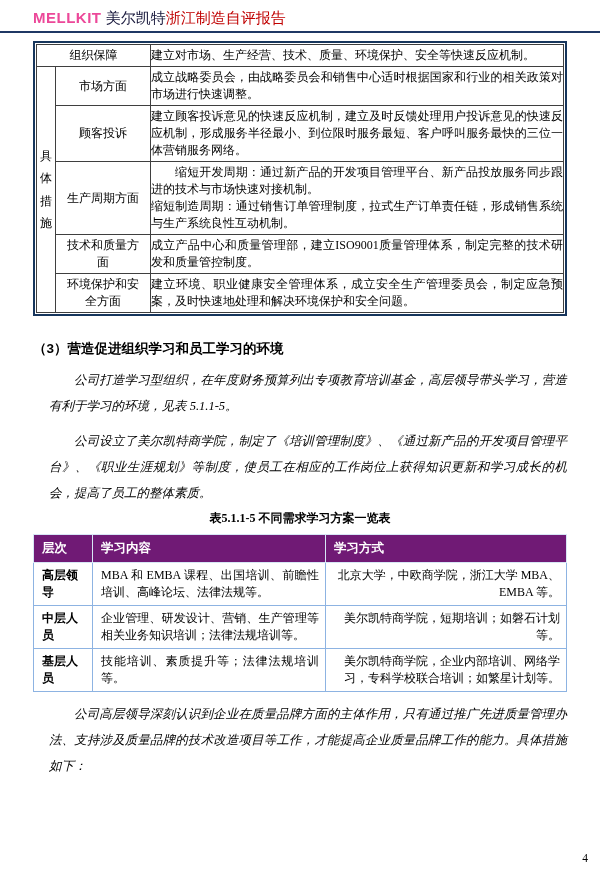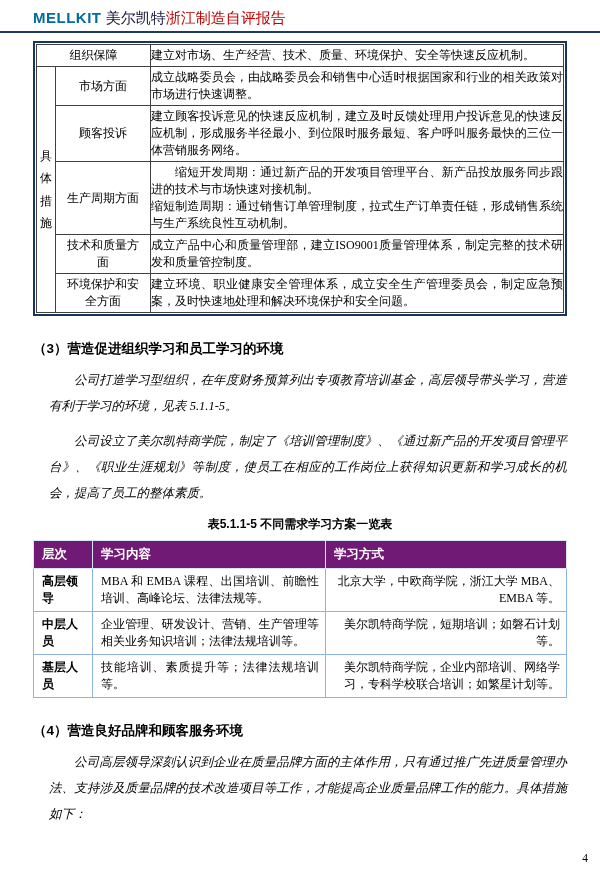--- a/index.html
+++ b/index.html
@@ -8,21 +8,21 @@
     background:#ffffff; overflow:hidden; box-sizing:border-box;
     font-family:"Liberation Serif","DejaVu Serif",serif; color:#000;
   }
   
   .doc-header {
     padding:9px 0 4px 33px;
     border-bottom:2px solid #1f3864;
     font-size:15px; line-height:18px;
     font-family:"Liberation Sans","DejaVu Sans",sans-serif;
   }
-  .brand { color:#0369a1; font-weight:bold; letter-spacing:0.5px; }
+  .brand { color:#ec4899; font-weight:bold; letter-spacing:0.5px; }
   .company { color:#16163a; }
   .report-title { color:#c00000; }
 
   .content { padding:0 33px; }
 
   
   .t1-wrap { margin-top:8px; border:2px solid #17365d; padding:1px; }
   table.t1 { width:100%; border-collapse:collapse; font-size:12px; line-height:17px; }
   table.t1 td { border:1px solid #3f3f3f; vertical-align:middle; }
   td.t1-side { width:16px; text-align:center; padding:2px 1px;
@@ -37,22 +37,22 @@
     margin:24px 0 0 0; font-size:13.5px; font-weight:bold; color:#000;
     font-family:"Liberation Sans","DejaVu Sans",sans-serif;
   }
   .para {
     margin:9px 0 0 16px; font-size:12.5px; line-height:26px;
     text-indent:2em; text-align:justify; font-style:italic;
   }
 
   
   .t2-caption {
-    margin-top:10px; text-align:center; font-size:12px; font-weight:bold;
-    font-family:Liberation Sans, sans-serif;
+    margin-top:4px; text-align:center; font-size:12px; font-weight:bold;
+    font-family:Liberation Serif, serif;
   }
   table.t2 { width:100%; border-collapse:collapse; margin-top:7px;
              font-size:12px; line-height:17px; }
   table.t2 th {
     background:#701a75; color:#ffffff; font-weight:bold; text-align:left;
     padding:5px 6px 5px 8px; border:1px solid #d7e6f5;
     font-family:"Liberation Sans","DejaVu Sans",sans-serif; font-size:12.5px;
   }
   table.t2 td { border:1px solid #8db3e2; padding:4px 6px 4px 8px; vertical-align:top; }
   td.t2-level { width:44px; font-weight:bold; word-break:break-all;
@@ -147,19 +147,18 @@
         <td class="t2-method">美尔凯特商学院，短期培训；如磐石计划等。</td>
       </tr>
       <tr>
         <td class="t2-level">基层人员</td>
         <td class="t2-content">技能培训、素质提升等；法律法规培训等。</td>
         <td class="t2-method">美尔凯特商学院，企业内部培训、网络学习，专科学校联合培训；如繁星计划等。</td>
       </tr>
     </tbody>
       </table>
 
-    <div class="sec-heading">（4）营造良好品牌和顾客服务环境</div>
     <p class="para">公司高层领导深刻认识到企业在质量品牌方面的主体作用，只有通过推广先进质量管理办法、支持涉及质量品牌的技术改造项目等工作，才能提高企业质量品牌工作的能力。具体措施如下：</p>
 
   </div>
 
   <div class="page-number">4</div>
 </div>
 
 </body></html>

